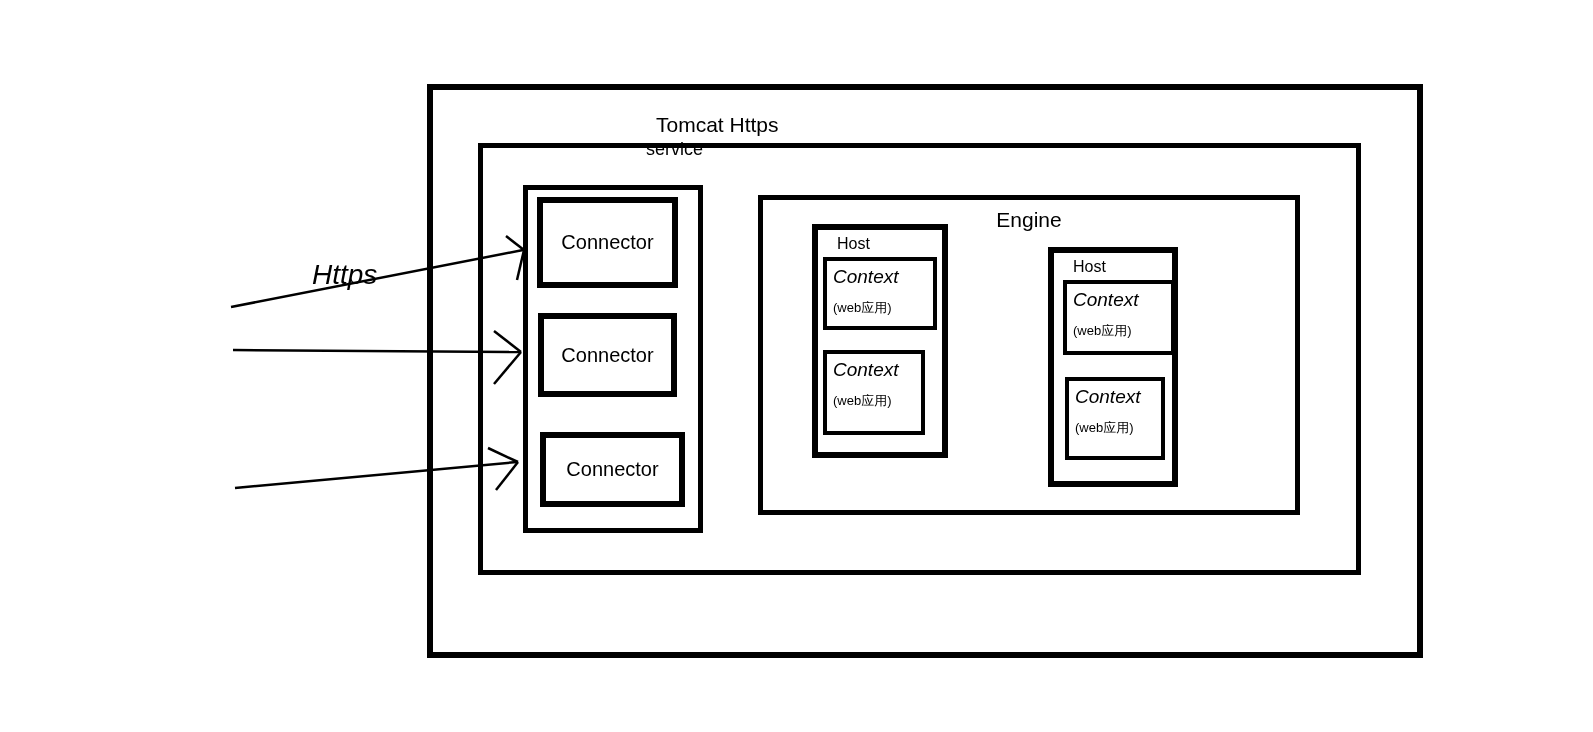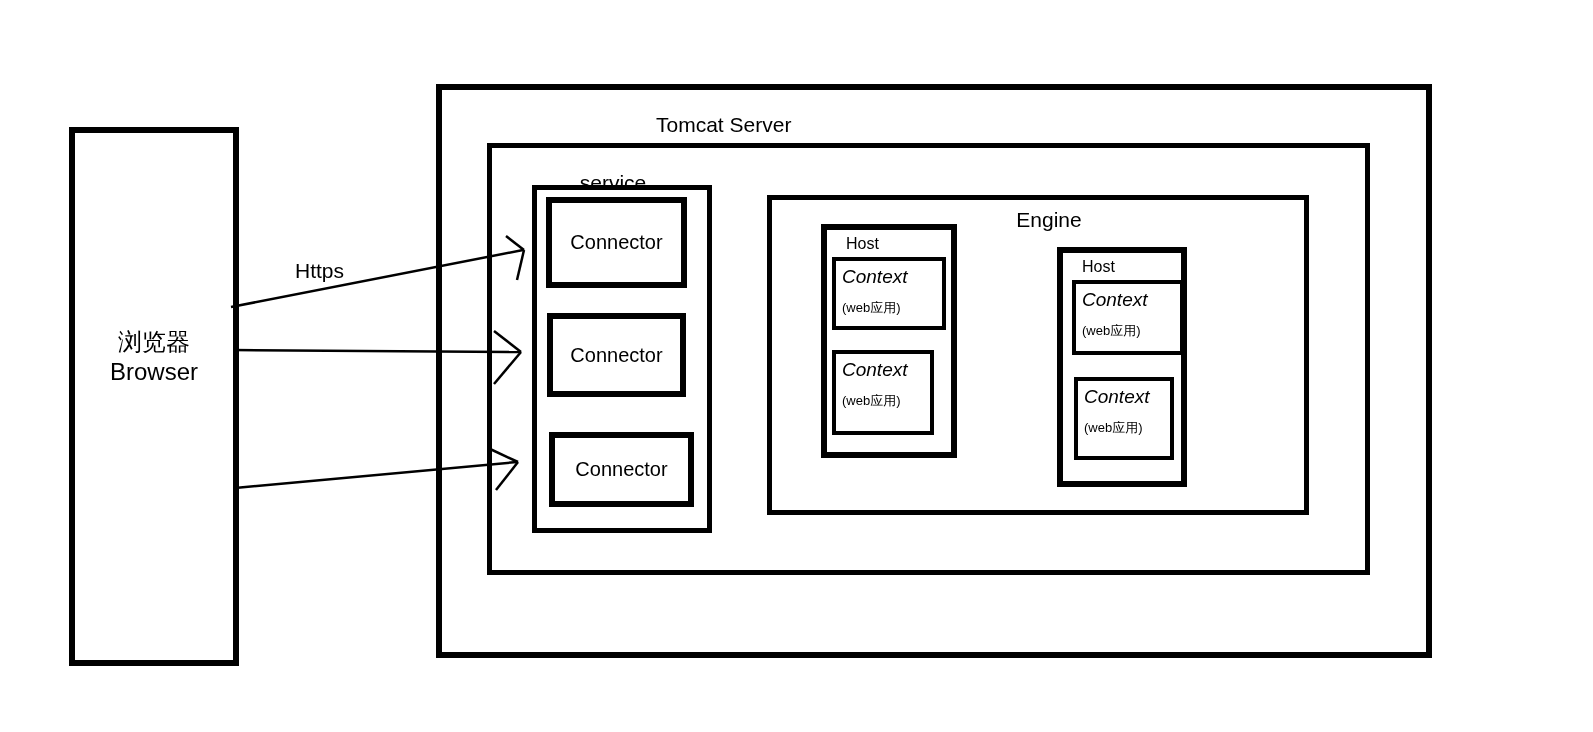--- a/index.html
+++ b/index.html
@@ -5,81 +5,78 @@
   html, body { margin: 0; padding: 0; background: #ffffff; }
   .canvas {
     position: relative;
     width: 1593px;
     height: 732px;
     background: #ffffff;
     font-family: "Liberation Sans", sans-serif;
     color: #000000;
     overflow: hidden;
   }
-  .box { position: absolute; box-sizing: border-box; border: 5px solid #000; background: transparent; margin-left: 9px; }
+  .box { position: absolute; box-sizing: border-box; border: 5px solid #000; background: transparent; }
   .lbl { position: absolute; white-space: nowrap; }
 
   
   #browser-box { left: 60px; top: 127px; width: 170px; height: 539px; border-width: 6px; }
   #browser-label { position: absolute; top: 193px; left: 0; right: 0; text-align: center; font-size: 24px; }
 
   
   #tomcat-box { left: 427px; top: 84px; width: 996px; height: 574px; border-width: 6px; }
   #tomcat-label { left: 656px; top: 113px; font-size: 21px; }
 
   
   #inner-box { left: 478px; top: 143px; width: 883px; height: 432px; border-width: 5px; }
 
   
   #service-box { left: 523px; top: 185px; width: 180px; height: 348px; border-width: 5px; }
-  #service-label { left: 523px; top: 171px; width: 180px; text-align: center; font-size: 21px; }
+  #service-label { left: 523px; top: 139px; width: 180px; text-align: right; font-size: 18px; }
 
   .connector {
     display: flex; align-items: center; justify-content: center;
     font-size: 20px; border-width: 6px;
   }
   #connector-1 { left: 537px; top: 197px; width: 141px; height: 91px; }
   #connector-2 { left: 538px; top: 313px; width: 139px; height: 84px; }
   #connector-3 { left: 540px; top: 432px; width: 145px; height: 75px; }
 
   
   #engine-box { left: 758px; top: 195px; width: 542px; height: 320px; border-width: 5px; }
-  #engine-label { left: 758px; top: 208px; width: 542px; text-align: center; font-size: 21px; margin-left: 20px; }
+  #engine-label { left: 758px; top: 208px; width: 542px; text-align: center; font-size: 21px; }
 
   
   .host { border-width: 6px; }
   #host-1 { left: 812px; top: 224px; width: 136px; height: 234px; }
   #host-2 { left: 1048px; top: 247px; width: 130px; height: 240px; }
   .host-label { margin: 5px 0 0 19px; font-size: 16px; }
 
   .context { position: absolute; box-sizing: border-box; border: 4px solid #000; }
   #context-1a { left: 5px;  top: 27px;  width: 114px; height: 73px; }
   #context-1b { left: 5px;  top: 120px; width: 102px; height: 85px; }
   #context-2a { left: 9px;  top: 27px;  width: 112px; height: 75px; }
   #context-2b { left: 11px; top: 124px; width: 100px; height: 83px; }
   .ctx-line1 { margin: 5px 0 0 6px; font-size: 19px; white-space: nowrap; font-style: italic; }
   .ctx-line2 { margin: 11px 0 0 6px; font-size: 13px; white-space: nowrap; }
 
   
   #arrows-layer { position: absolute; left: 0; top: 0; width: 1593px; height: 732px; pointer-events: none; }
   #arrows-layer line { stroke: #000; stroke-width: 2.5; }
 
-  #https-label { left: 295px; top: 259px; font-size: 21px; }
+  #https-label { left: 312px; top: 259px; font-size: 28px; font-style: italic; }
 </style>
 </head>
 <body>
 
 <div class="canvas">
 
-  <div class="box" id="browser-box">
-    <div id="browser-label">浏览器Browser</div>
-  </div>
 
   <div class="box" id="tomcat-box"></div>
-  <div class="lbl" id="tomcat-label">Tomcat Server</div>
+  <div class="lbl" id="tomcat-label">Tomcat Https</div>
 
   <div class="box" id="inner-box"></div>
 
   <div class="lbl" id="service-label">service</div>
   <div class="box" id="service-box"></div>
   <div class="box connector" id="connector-1">
     <span>Connector</span>
   </div>
   <div class="box connector" id="connector-2">
     <span>Connector</span>

